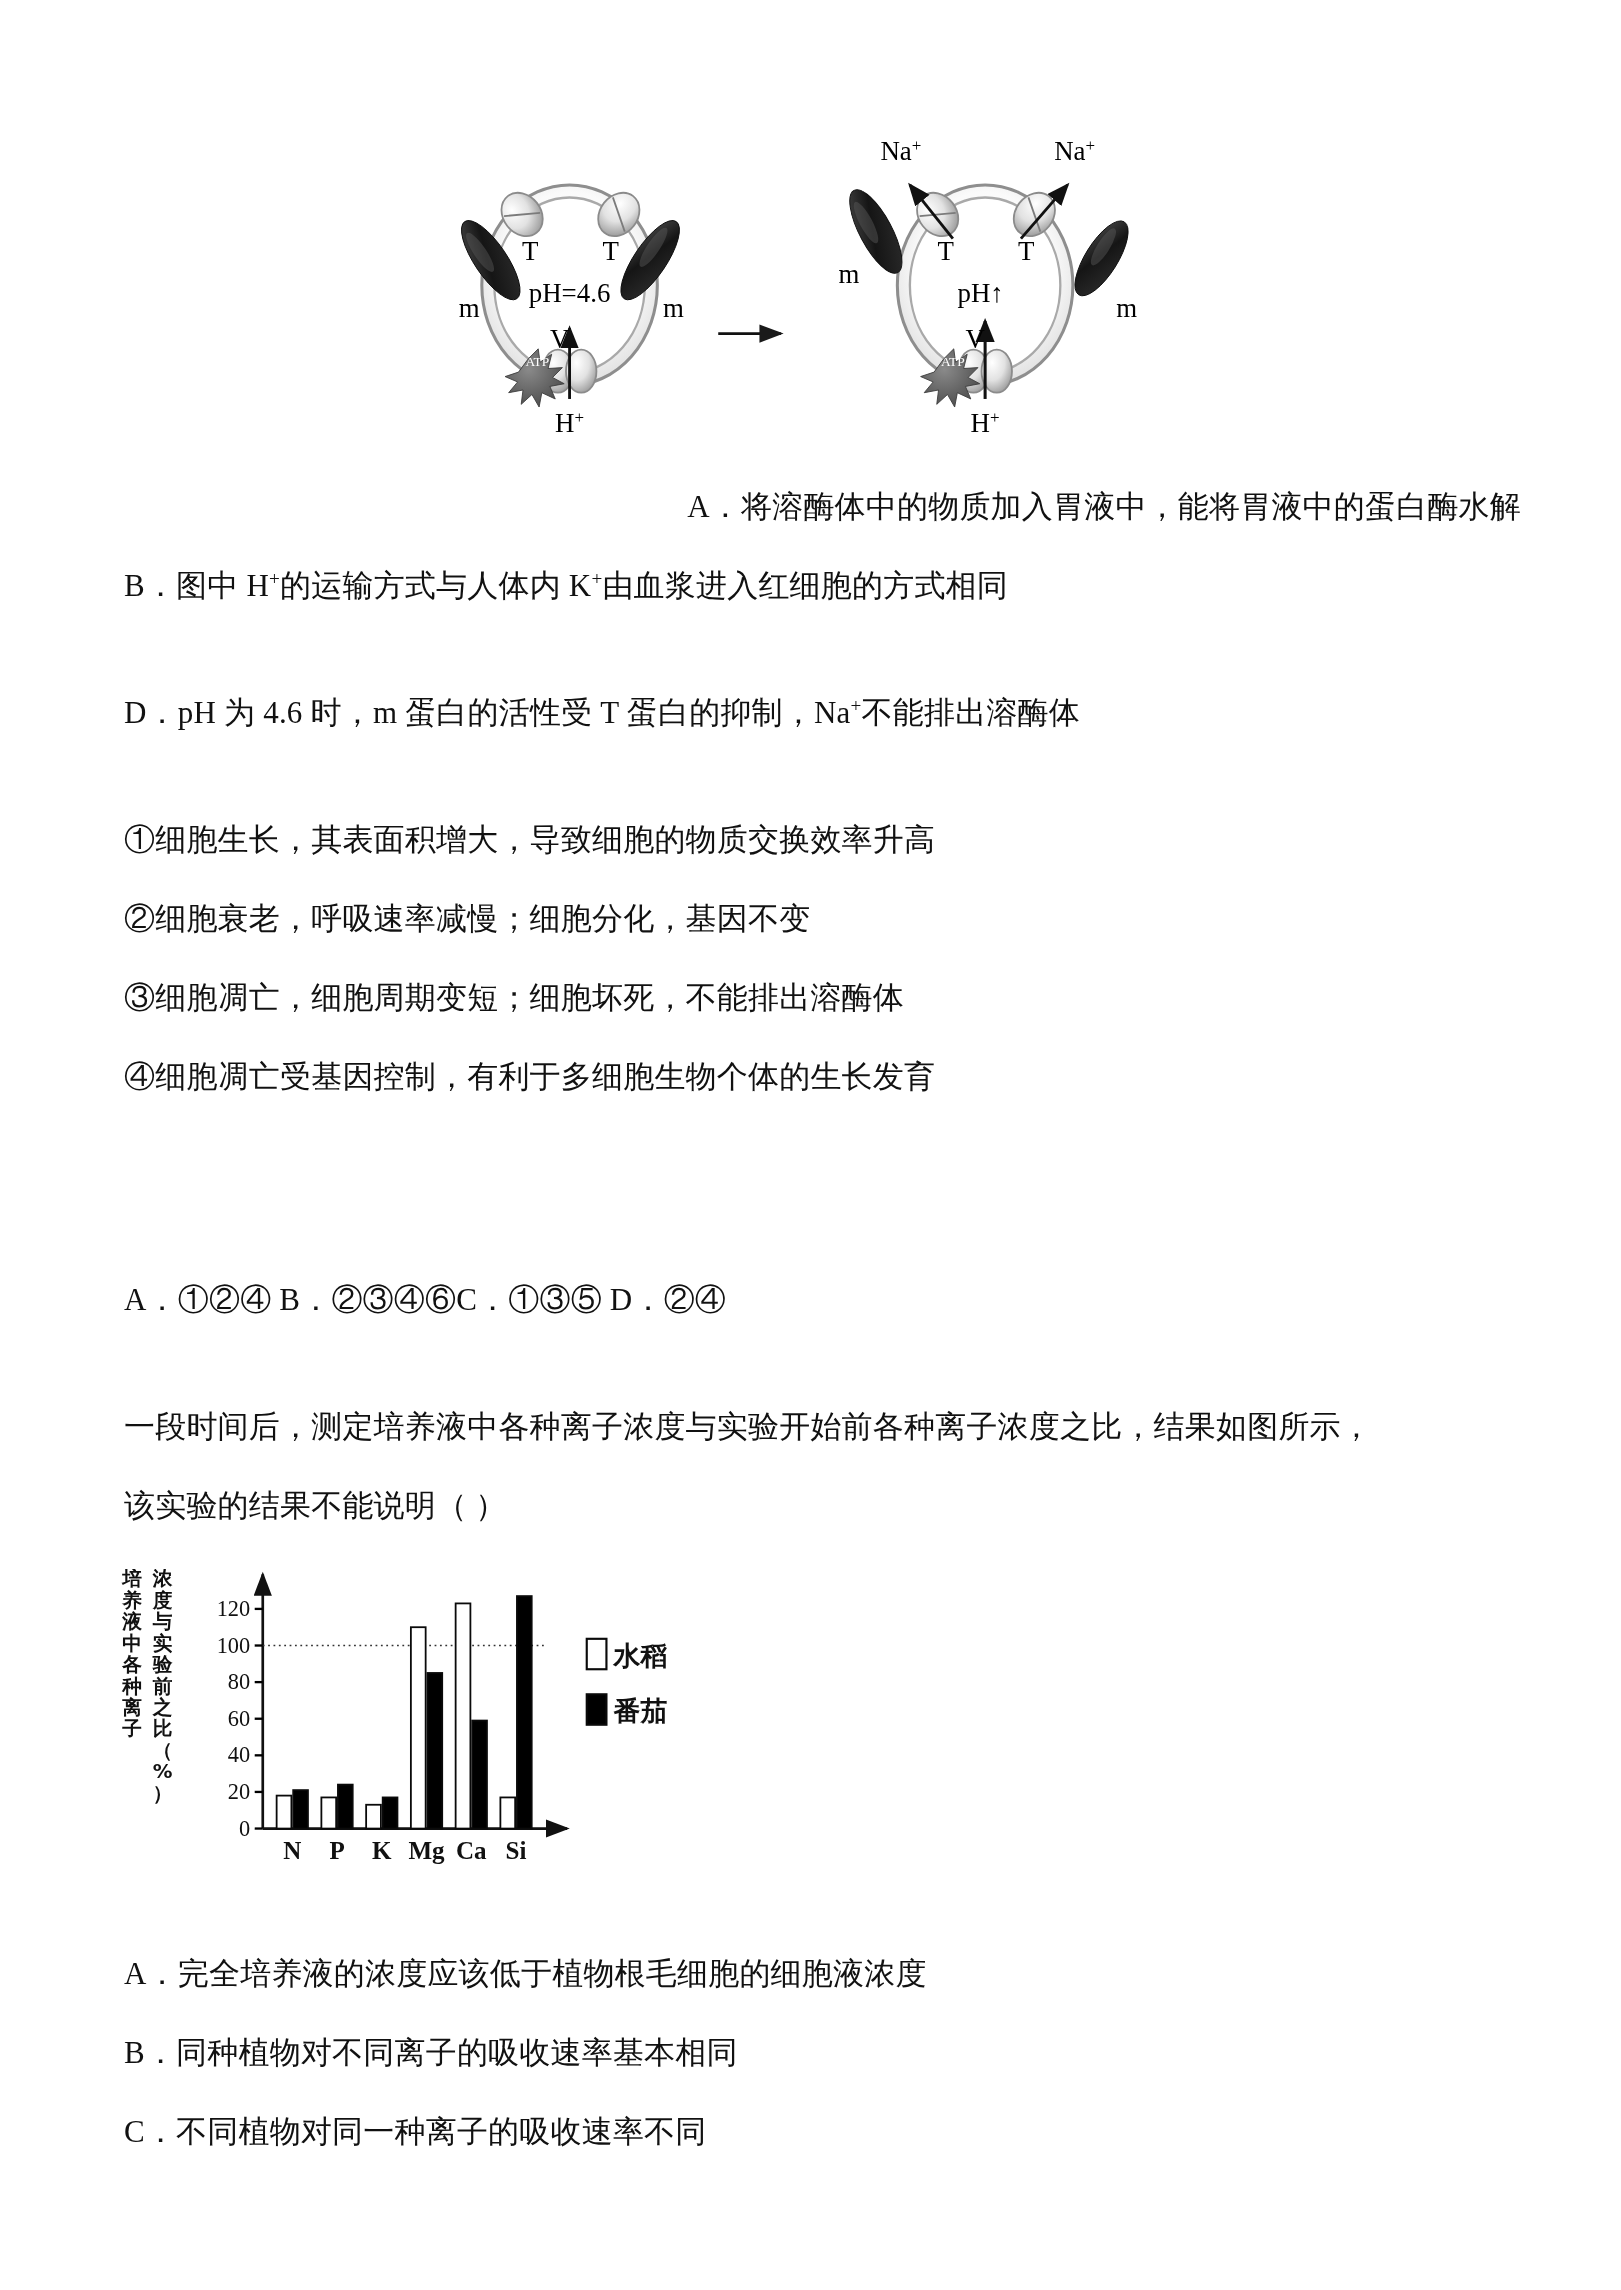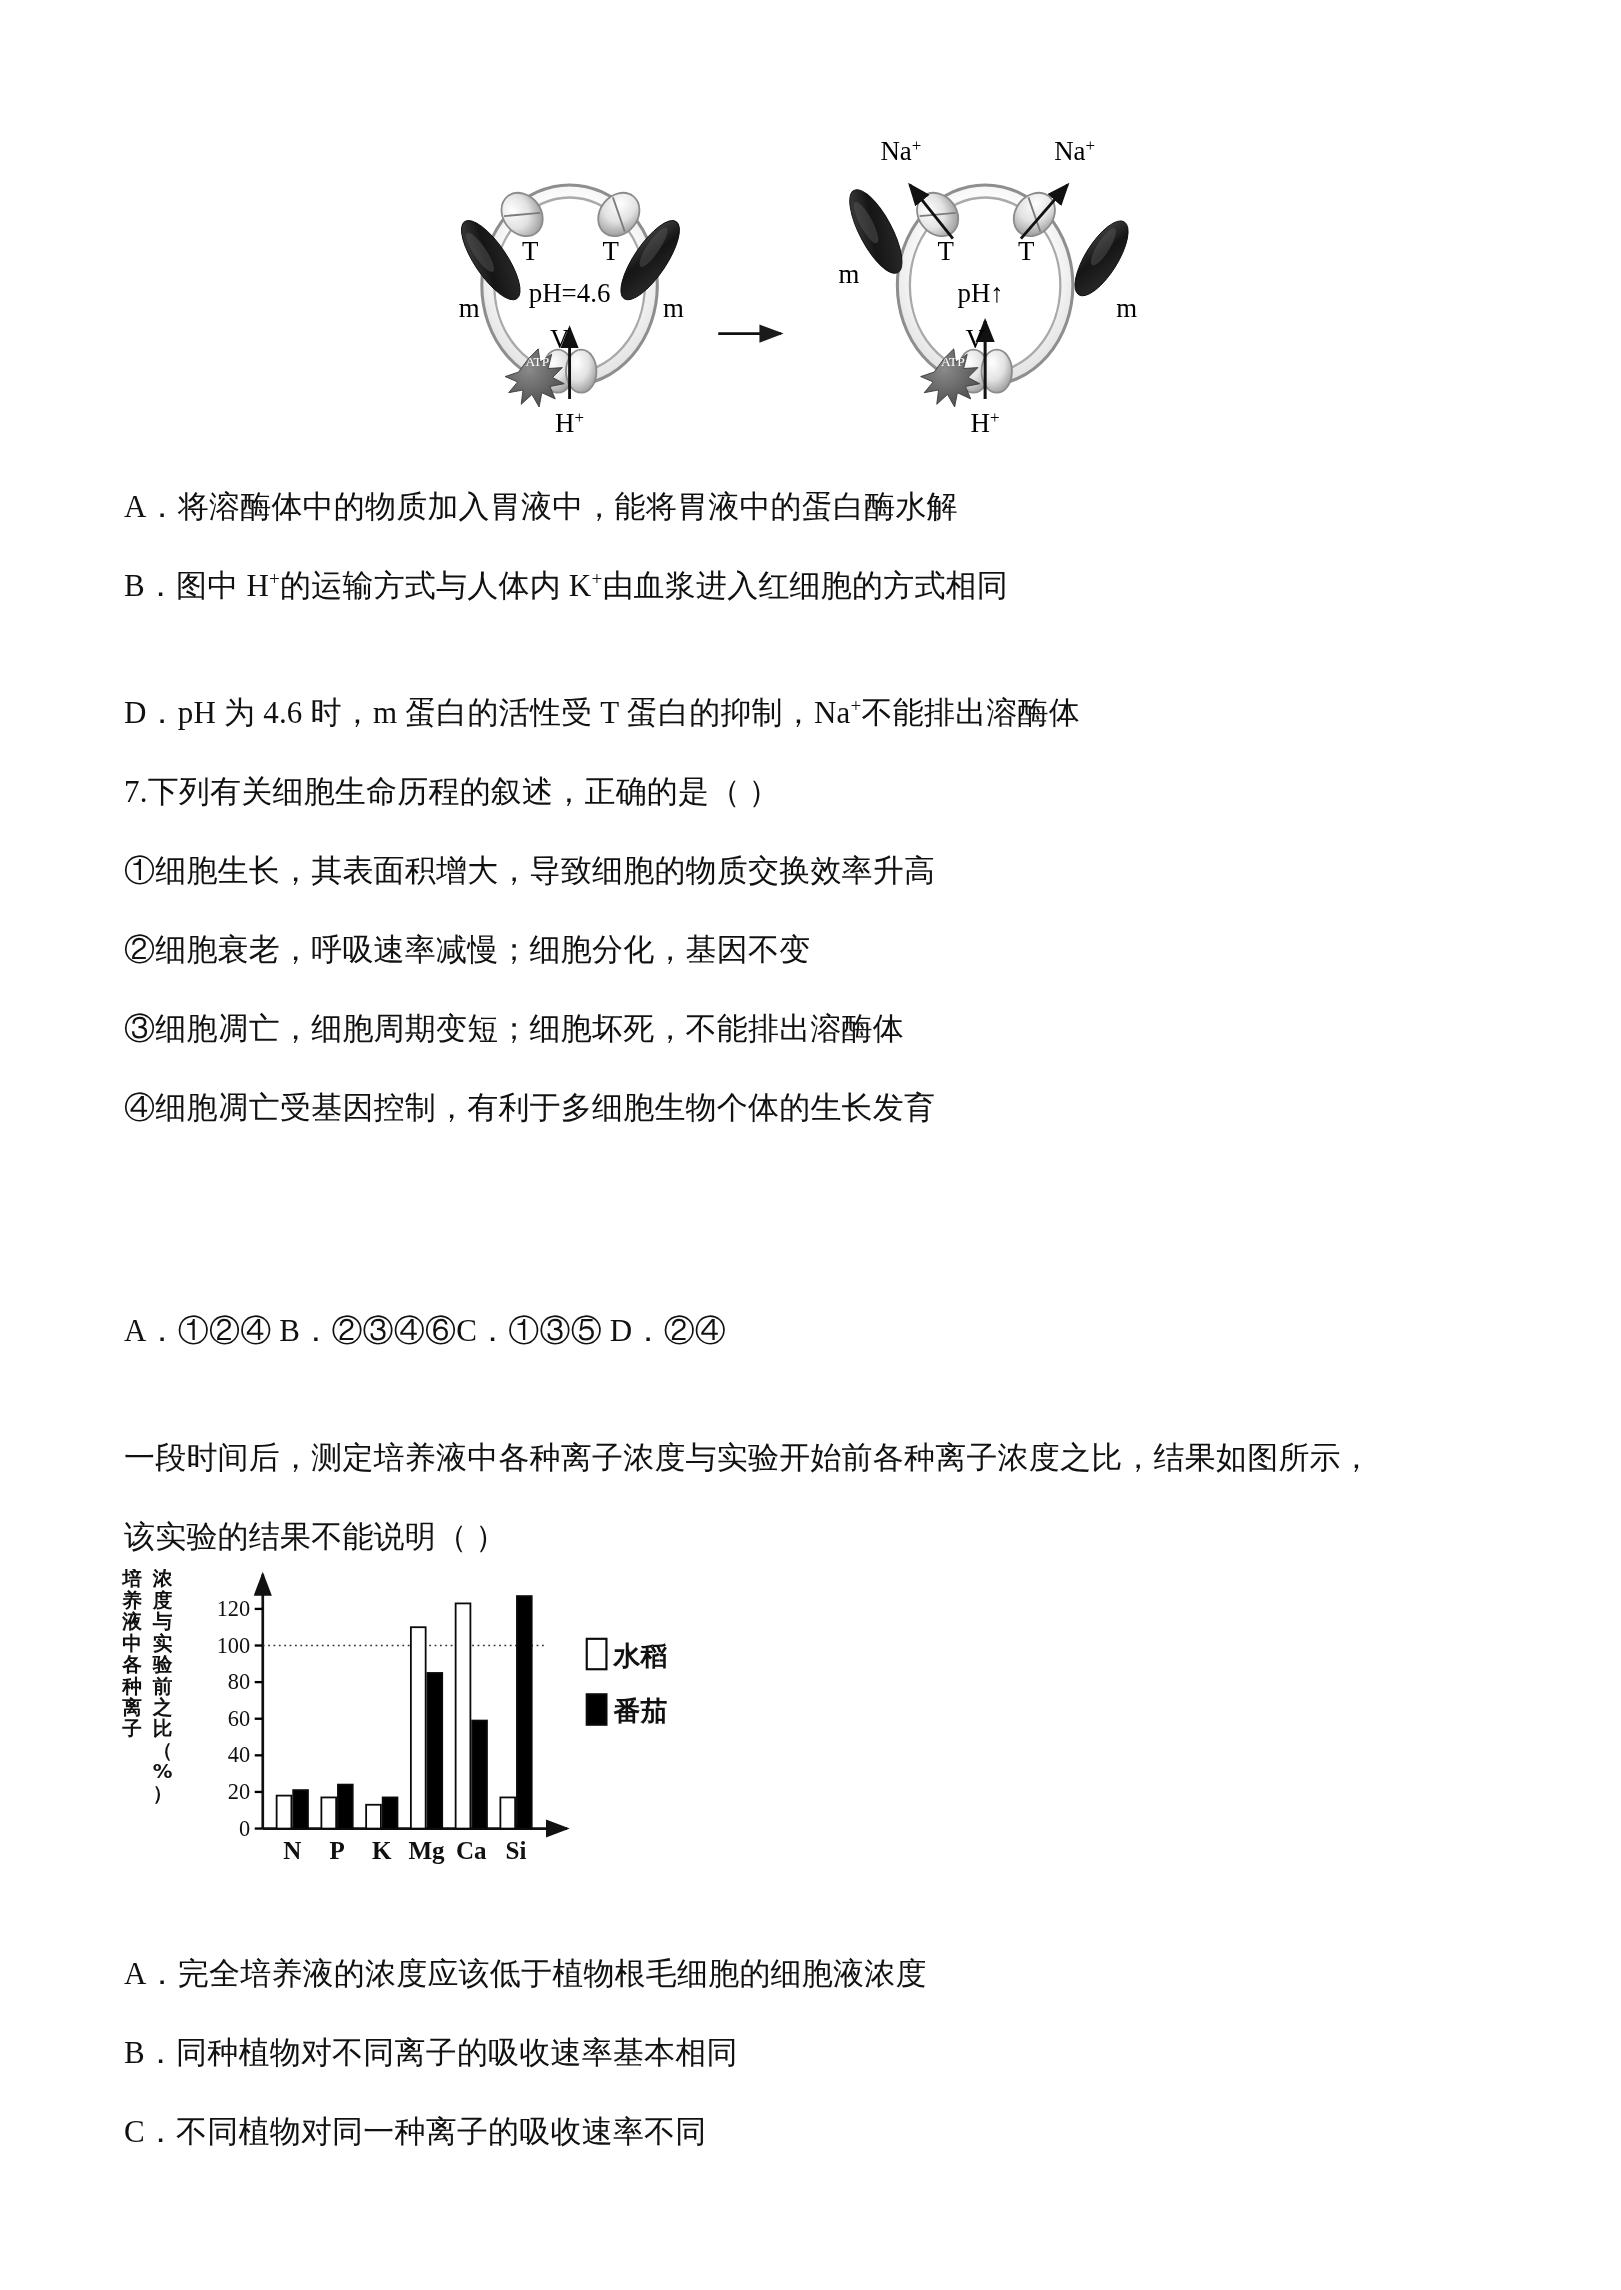--- a/index.html
+++ b/index.html
@@ -202,38 +202,37 @@
         <text x="649" y="288" font-size="30" font-family="Liberation Serif, serif" text-anchor="middle">V</text>
 
         <text x="508" y="216" font-size="30" font-family="Liberation Serif, serif" text-anchor="middle">m</text>
         <text x="818" y="254" font-size="30" font-family="Liberation Serif, serif" text-anchor="middle">m</text>
       </g>
     </svg>
   </div>
 
   <div class="body-text stack">
 
-    <div class="line" style="margin-bottom:0;">
+    <div class="line" style="margin-bottom:0;text-align:right;">
       <span>A．</span><span>将溶酶体中的物质加入胃液中，能将胃液中的蛋白酶水解</span>
     </div>
     <div class="gap-a"></div>
 
     <div class="line">
       <span>B．</span><span>图中 H</span><sup>+</sup><span>的运输方式与人体内 K</span><sup>+</sup><span>由血浆进入红细胞的方式相同</span>
     </div>
     <div class="gap-a"></div>
 
     <div class="gap-a"></div>
 
     <div class="line">
       <span>D．</span><span>pH 为 4.6 时，m 蛋白的活性受 T 蛋白的抑制，Na</span><sup>+</sup><span>不能排出溶酶体</span>
     </div>
     <div class="gap-a"></div>
 
-    <div class="line">7.下列有关细胞生命历程的叙述，正确的是（      ）</div>
     <div class="gap-a"></div>
 
     <div class="line">①细胞生长，其表面积增大，导致细胞的物质交换效率升高</div>
     <div class="gap-a"></div>
     <div class="line">②细胞衰老，呼吸速率减慢；细胞分化，基因不变</div>
     <div class="gap-a"></div>
     <div class="line">③细胞凋亡，细胞周期变短；细胞坏死，不能排出溶酶体</div>
     <div class="gap-a"></div>
     <div class="line">④细胞凋亡受基因控制，有利于多细胞生物个体的生长发育</div>
     <div class="gap-a"></div>

